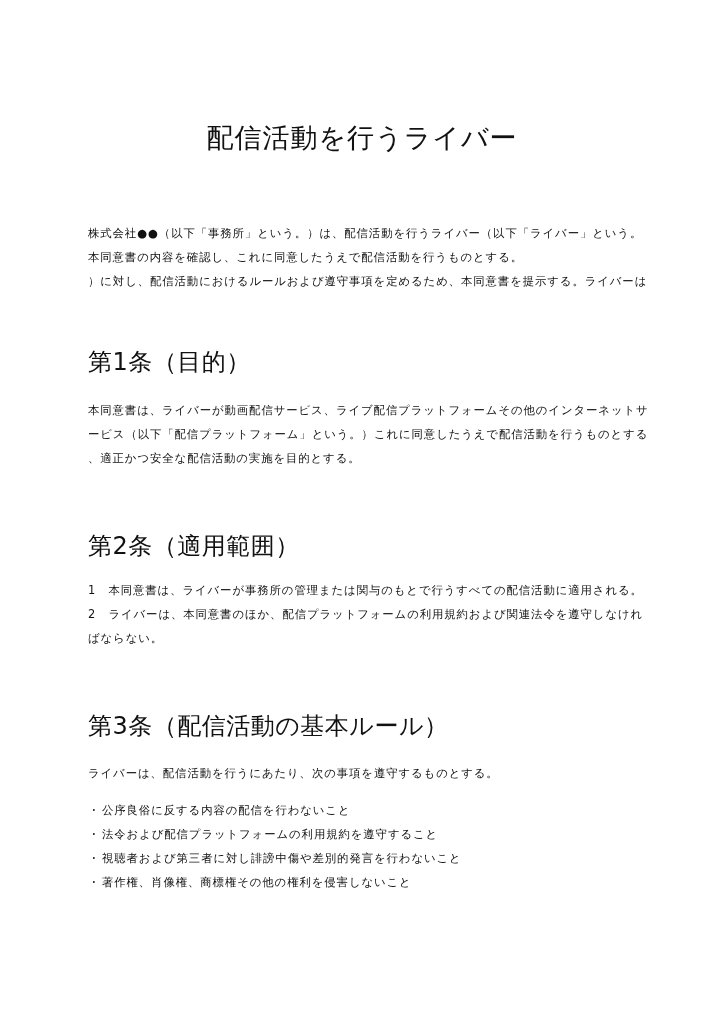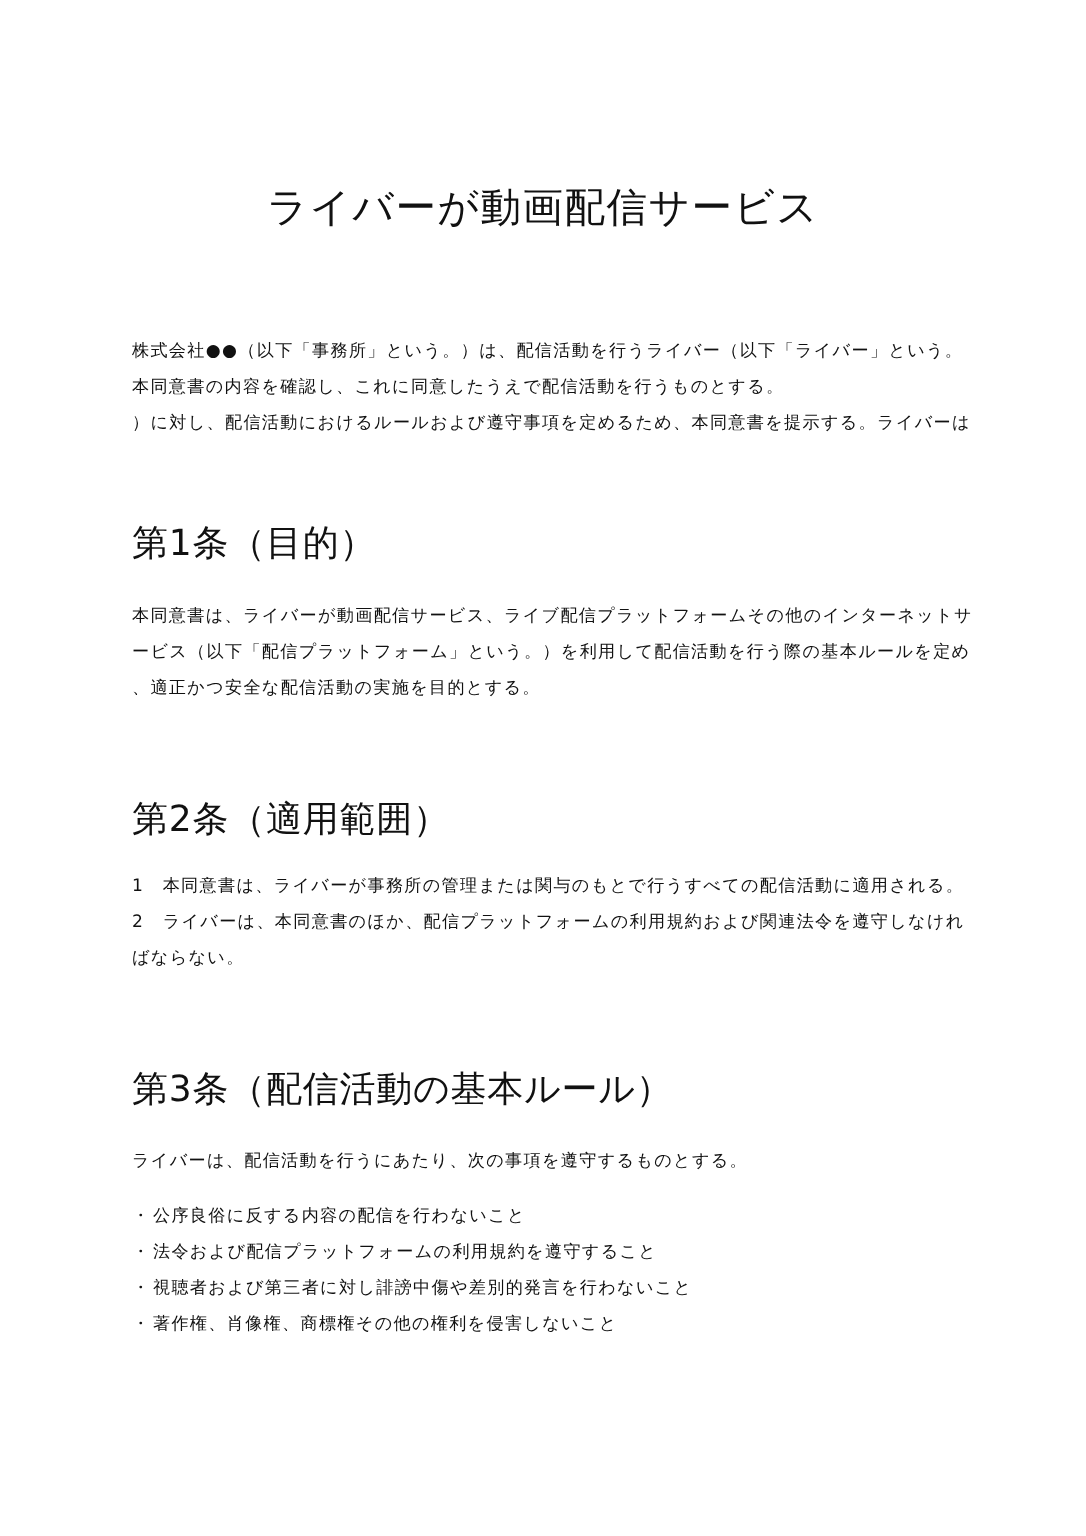--- a/index.html
+++ b/index.html
@@ -15,32 +15,32 @@
       letter-spacing: 0.5px; }
     .bullets { position: absolute; left: 88px; font-size: 11.4px; letter-spacing: 0.9px; }
     .bullets .item { display: block; white-space: nowrap; height: 24px; line-height: 24px; }
     .bullets .dot { display: inline-block; width: 14px; }
   </style>
 </head>
 <body>
 
 <div class="page">
 
-  <div class="title">ライバーが動画配信サービス</div>
+  <div class="title">配信活動を行うライバー</div>
 
   <div class="para" style="top:221px;">
     <span class="line">株式会社●●（以下「事務所」という。）は、配信活動を行うライバー（以下「ライバー」という。</span>
     <span class="line">本同意書の内容を確認し、これに同意したうえで配信活動を行うものとする。</span>
     <span class="line">）に対し、配信活動におけるルールおよび遵守事項を定めるため、本同意書を提示する。ライバーは</span>
   </div>
 
   <div class="heading" style="top:346px;">第1条（目的）</div>
-  <div class="para" style="top:398px;">
+  <div class="para" style="top:398px;font-family:Liberation Serif, serif;">
     <span class="line">本同意書は、ライバーが動画配信サービス、ライブ配信プラットフォームその他のインターネットサ</span>
-    <span class="line">ービス（以下「配信プラットフォーム」という。）を利用して配信活動を行う際の基本ルールを定め</span>
+    <span class="line">ービス（以下「配信プラットフォーム」という。）これに同意したうえで配信活動を行うものとする</span>
     <span class="line">、適正かつ安全な配信活動の実施を目的とする。</span>
   </div>
 
   <div class="heading" style="top:530px;">第2条（適用範囲）</div>
   <div class="para" style="top:578px;">
     <span class="line">1　本同意書は、ライバーが事務所の管理または関与のもとで行うすべての配信活動に適用される。</span>
     <span class="line">2　ライバーは、本同意書のほか、配信プラットフォームの利用規約および関連法令を遵守しなけれ</span>
     <span class="line">ばならない。</span>
   </div>
 

